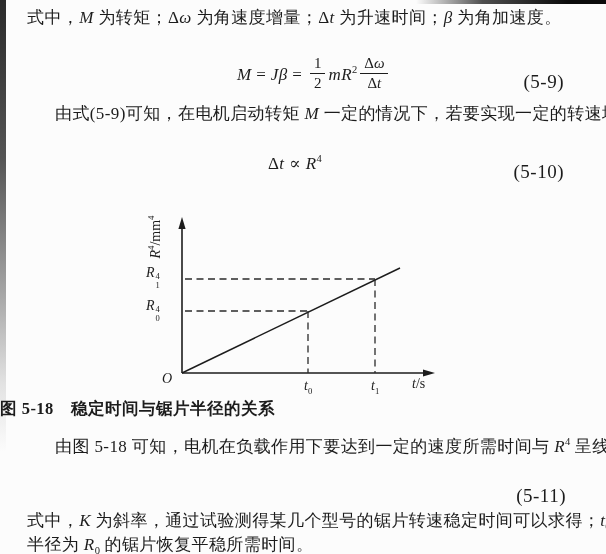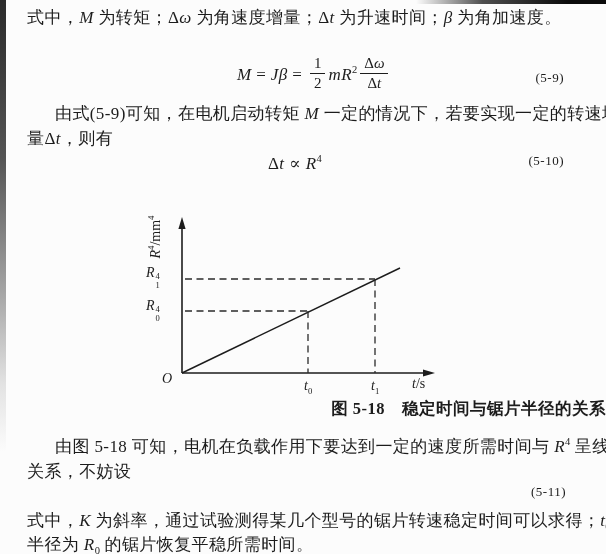--- a/index.html
+++ b/index.html
@@ -13,33 +13,33 @@
   .bold{font-weight:bold;}
   .sup{vertical-align:super;font-size:62%;line-height:0;letter-spacing:0;}
   .sub{vertical-align:sub;font-size:62%;line-height:0;letter-spacing:0;}
   .frac{display:inline-flex;flex-direction:column;align-items:center;vertical-align:middle;
         margin:0 3px;transform:translateY(-2px);letter-spacing:0;}
   .frac .num{border-bottom:1.3px solid #1c1c1c;padding:0 4px 1px;font-size:15px;line-height:1.15;}
   .frac .den{padding:1px 4px 0;font-size:15px;line-height:1.15;}
   .stack{display:inline-flex;flex-direction:column;font-size:61%;line-height:1.05;
          vertical-align:-18%;margin-left:1px;letter-spacing:0;}
   .stack span{display:block;font-style:normal;}
-  .eqnum{font-size:13px;letter-spacing:0.5px;}
+  .eqnum{font-size:19px;letter-spacing:0.5px;}
   
   #left-shadow{position:absolute;left:0;top:0;width:6px;height:452px;
     background:linear-gradient(to bottom,rgba(25,25,25,.92) 0%,rgba(55,55,55,.85) 35%,
                rgba(95,95,95,.55) 65%,rgba(150,150,150,.25) 85%,rgba(170,170,170,0) 100%);}
   #top-strip{position:absolute;top:0;right:0;height:4px;width:190px;
     background:linear-gradient(to right,rgba(0,0,0,0) 0%,rgba(20,20,20,.75) 35%,#0b0b0b 80%);}
   
   #figure{position:absolute;left:128px;top:210px;width:370px;height:190px;}
   #figure svg{position:absolute;left:0;top:0;}
   .chart-label{position:absolute;font-size:14px;line-height:1;white-space:nowrap;letter-spacing:0;}
   #y-axis-title{left:28px;top:27px;transform:translate(-50%,-50%) rotate(-90deg);}
-  #caption{position:absolute;left:0;top:398px;width:606px;text-align:right;
+  #caption{position:absolute;left:0;top:398px;width:606px;text-align:left;
            font-size:16.5px;letter-spacing:0.5px;white-space:nowrap;}
 </style>
 </head>
 <body>
 
 <div id="page">
 
   <div id="left-shadow"></div>
   <div id="top-strip"></div>
 
@@ -48,24 +48,23 @@
   <div class="t" style="left:237px;top:57px"><span class="mi">M</span><span> = </span><span class="mi">J</span><span class="mi">β</span><span> = </span><span class="frac">
         <span class="num"><span>1</span></span>
         <span class="den"><span>2</span></span>
       </span><span class="mi">m</span><span class="mi">R</span><span class="sup">2</span><span class="frac">
         <span class="num"><span>Δ</span><span class="mi">ω</span></span>
         <span class="den"><span>Δ</span><span class="mi">t</span></span>
       </span></div>
   <div class="t eqnum" style="right:42px;top:70px">(5-9)</div>
 
   <div class="t" style="left:55px;top:103px"><span>由式(5-9)可知，在电机启动转矩 </span><span class="mi">M</span><span> 一定的情况下，若要实现一定的转速增</span></div>
-  <div class="t" style="left:27px;top:128px"><span>量</span><span>Δ</span><span class="mi">t</span><span>，则有</span></div>
 
   <div class="t" style="left:268px;top:153px"><span>Δ</span><span class="mi">t</span><span> ∝ </span><span class="mi">R</span><span class="sup">4</span></div>
-  <div class="t eqnum" style="right:42px;top:153px">(5-10)</div>
+  <div class="t eqnum" style="right:42px;top:160px">(5-10)</div>
 
 
   <div id="figure">
     <svg width="370" height="190" viewBox="0 0 370 190">
 
       <line x1="54" y1="163" x2="54" y2="17" stroke="#1c1c1c" stroke-width="1.6"></line>
       <polygon points="54,7 50.4,19 57.6,19" fill="#1c1c1c"></polygon>
 
       <line x1="54" y1="163" x2="297" y2="163" stroke="#1c1c1c" stroke-width="1.6"></line>
       <polygon points="307,163 295,159.4 295,166.6" fill="#1c1c1c"></polygon>
@@ -88,20 +87,19 @@
         </span></div>
     <div class="chart-label" style="left:34px;top:162px"><span class="mi">O</span></div>
     <div class="chart-label" style="left:176px;top:169px"><span class="mi">t</span><span class="sub">0</span></div>
     <div class="chart-label" style="left:243px;top:169px"><span class="mi">t</span><span class="sub">1</span></div>
     <div class="chart-label" style="left:284px;top:167px"><span class="mi">t</span><span>/s</span></div>
   </div>
 
   <div id="caption"><span class="bold">图 5-18</span><span class="bold">　稳定时间与锯片半径的关系</span></div>
 
   <div class="t" style="left:55px;top:436px"><span>由图 5-18 可知，电机在负载作用下要达到一定的速度所需时间与 </span><span class="mi">R</span><span class="sup">4</span><span> 呈线性</span></div>
-  <div class="t" style="left:27px;top:461px"><span>关系，不妨设</span></div>
 
   <div class="t eqnum" style="right:40px;top:484px">(5-11)</div>
 
   <div class="t" style="left:27px;top:510px"><span>式中，</span><span class="mi">K</span><span> 为斜率，通过试验测得某几个型号的锯片转速稳定时间可以求得；</span><span class="mi">t</span><span class="sub">0</span></div>
   <div class="t" style="left:27px;top:534px"><span>半径为 </span><span class="mi">R</span><span class="sub">0</span><span> 的锯片恢复平稳所需时间。</span></div>
 
 </div>
 
 </body></html>

